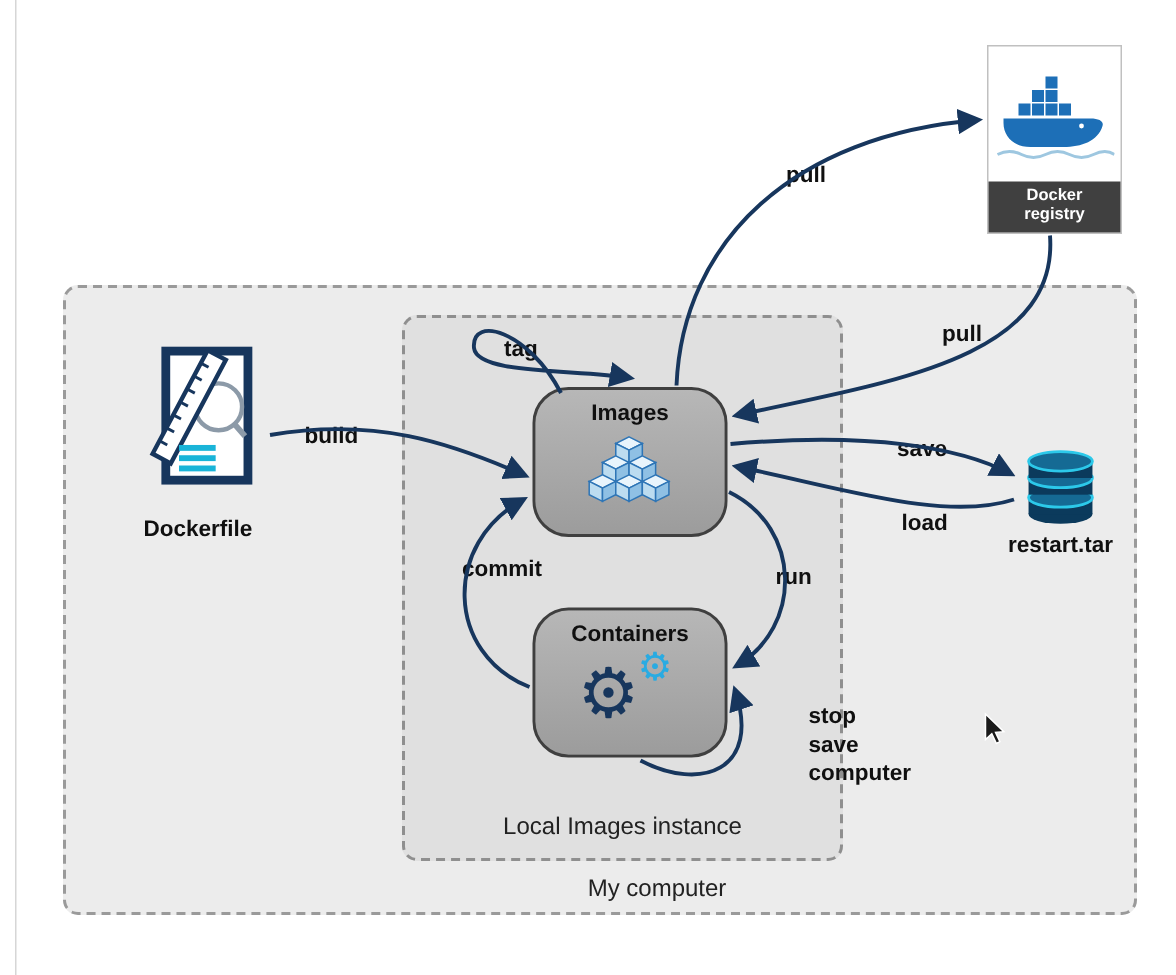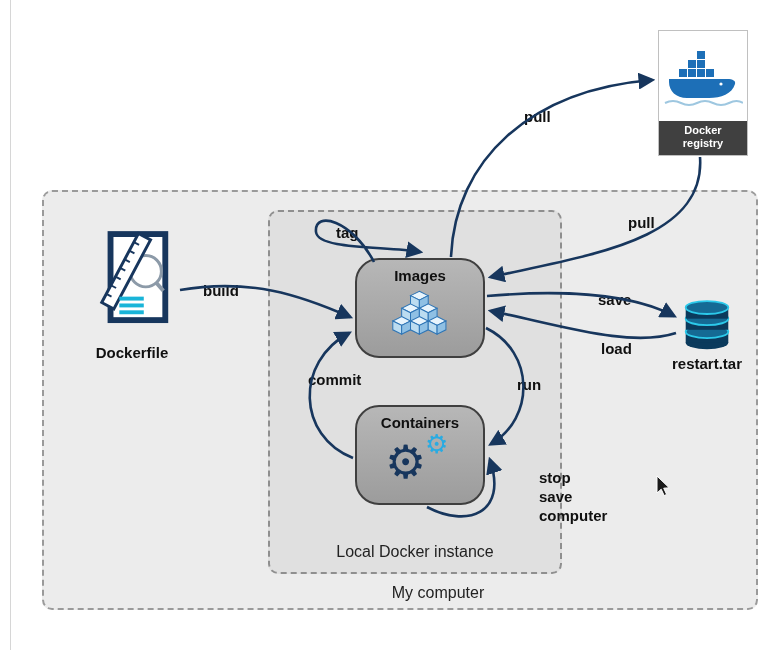--- a/index.html
+++ b/index.html
@@ -164,21 +164,21 @@
   <div class="edge-label" style="left:598px; top:291px;">save</div>
   <div class="edge-label" style="left:601px; top:340px;text-align:right;">load</div>
   <div class="edge-label" style="left:517px; top:376px;">run</div>
   <div class="edge-label" style="left:308px; top:371px;">commit</div>
   <div class="edge-label multi-label" style="left:511px; top:468px;margin-left:28px;">
     <span>stop</span>
     <span>save</span>
     <span>computer</span>
   </div>
 
-  <div class="caption caption-inner">Local Docker instance</div>
+  <div class="caption caption-inner">Local Images instance</div>
   <div class="caption caption-outer">My computer</div>
 
   <svg class="overlay" width="784" height="650" viewBox="0 0 784 650">
     <defs>
       <marker id="arrow" viewBox="0 0 10 10" refX="8" refY="5" markerWidth="6.5" markerHeight="6.5" orient="auto-start-reverse">
         <path d="M0,0 L10,5 L0,10 z" fill="#17365d"></path>
       </marker>
     </defs>
     <g fill="none" stroke="#17365d" stroke-width="2.6">
       <path d="M 180,290 C 250,278 300,295 350,317" marker-end="url(#arrow)"></path>

